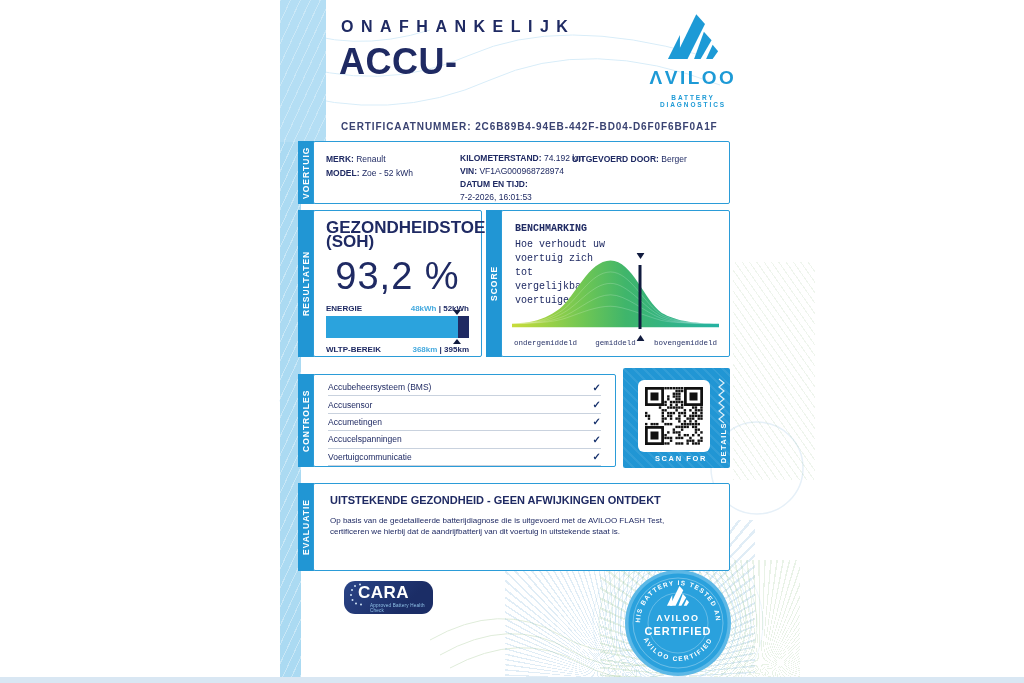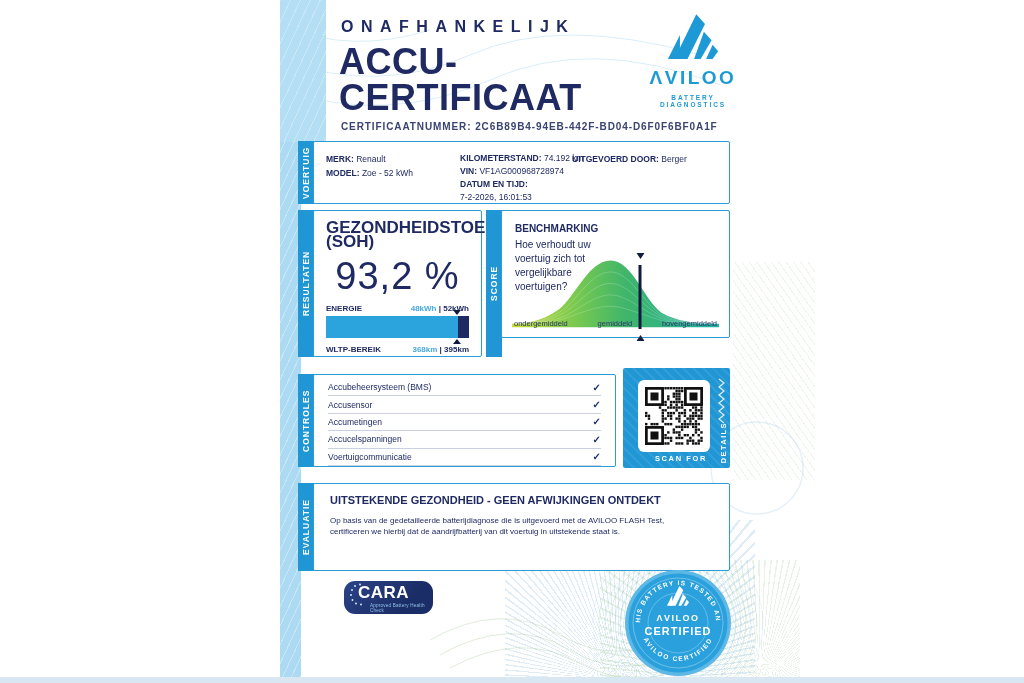--- a/index.html
+++ b/index.html
@@ -110,21 +110,20 @@
   <div class="fan blue"></div>
   <div class="fan green"></div>
   <div class="hatch"></div>
   <div class="band-narrow"></div>
   <div class="band-wide"></div>
   <div class="bottom-strip"></div>
 
   <div class="kicker">ONAFHANKELIJK</div>
   <div class="title">
     <div>ACCU-</div>
-    <div>CERTIFICAAT</div>
   </div>
   <div class="certnum">
     <span>CERTIFICAATNUMMER:</span>
     <span>2C6B89B4-94EB-442F-BD04-D6F0F6BF0A1F</span>
   </div>
 
   <div class="logo">
     <svg width="58" height="48" viewBox="0 0 100 88">
       <g fill="#1d9ad6">
         <polygon points="4,86 26,42 26,86"></polygon>
@@ -170,21 +169,21 @@
       <div class="fill-dark" style="width: 7.69231%;"></div>
     </div>
     <div class="mark up" style="top: 128px; left: 143.077px;"></div>
     <div class="r-row" style="top:134px;">
       <span>WLTP-BEREIK</span>
       <span class="val"><span class="blue-val">368km</span> <span>|</span> <span>395km</span></span>
     </div>
   </div>
 
   <div class="tab" style="left:486px;top:210px;height:147px;">SCORE</div>
-  <div class="box" style="left:501px;top:210px;width:229px;height:128px;">
+  <div class="box" style="left:501px;top:210px;width:229px;height:147px;font-family:Liberation Mono, monospace;">
     <div class="s-title">BENCHMARKING</div>
     <div class="s-sub">Hoe verhoudt uw voertuig zich tot vergelijkbare voertuigen?</div>
     <div class="s-curve">
       <svg width="100%" height="100%" viewBox="0 0 210 84" preserveAspectRatio="none">
         <defs>
           <linearGradient id="curveGrad" x1="0" y1="0" x2="1" y2="0">
             <stop offset="0" stop-color="#c9dc39"></stop>
             <stop offset="0.35" stop-color="#6ec654"></stop>
             <stop offset="0.55" stop-color="#3fb56b"></stop>
             <stop offset="1" stop-color="#25b2a3"></stop>

